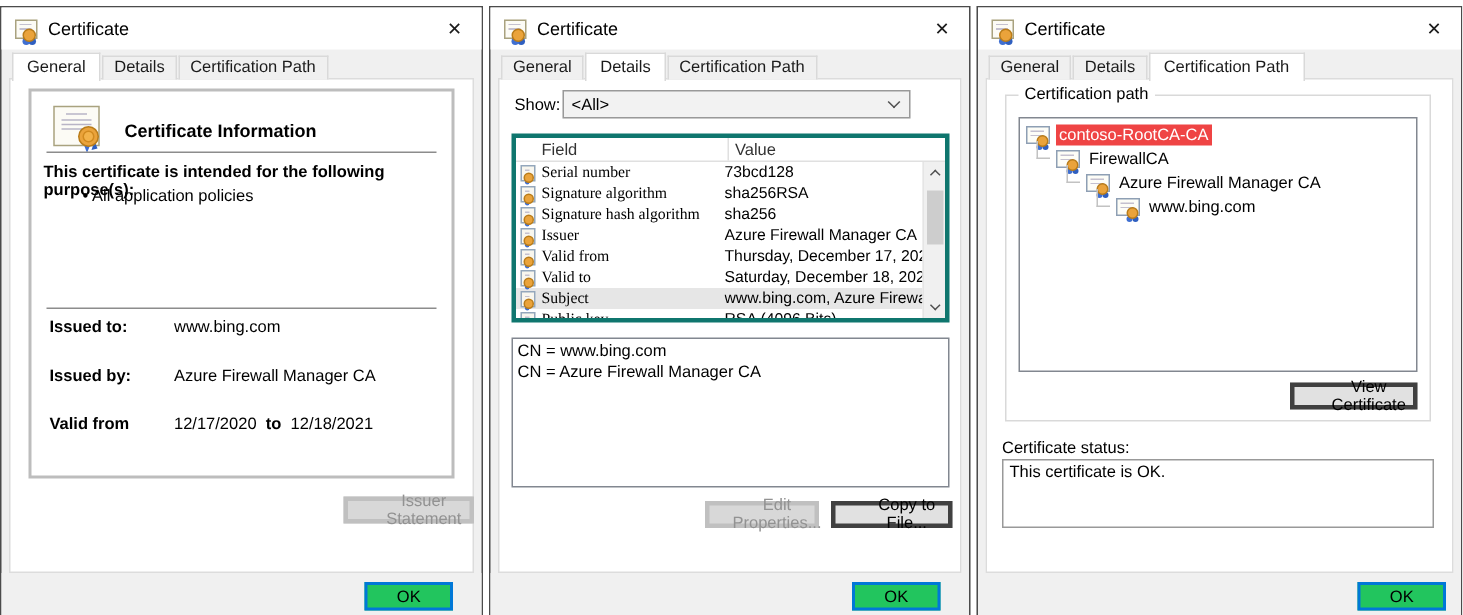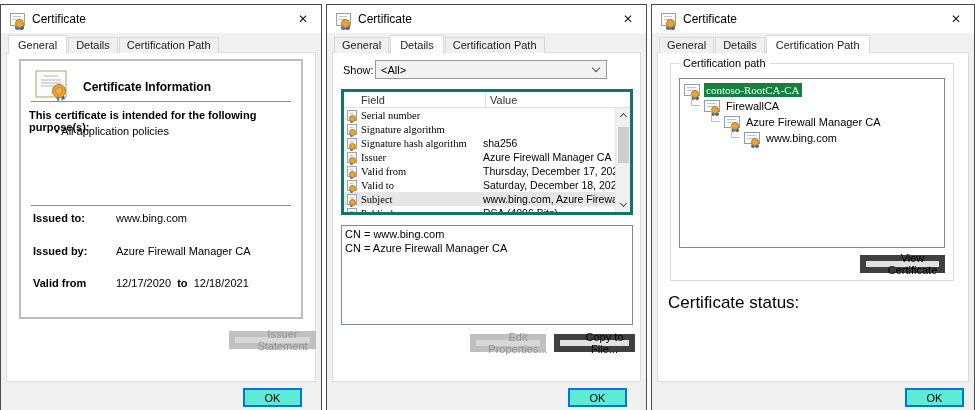--- a/index.html
+++ b/index.html
@@ -16,23 +16,23 @@
   .close-btn { margin-left:auto; margin-right:13px; font-size:12px; color:#1b1b1b; cursor:default; line-height:1; }
 
   
   .tabs { position:absolute; left:7px; top:29px; height:19px; display:flex; align-items:flex-end; z-index:3; }
   .tab { font-size:11px; color:#1b1b1b; background:#f0f0f0; border:1px solid #d9d9d9; border-bottom:none;
          padding:2px 7px 3px 7px; margin-right:1px; height:16px; line-height:11px;margin-top:44px; }
   .tab.active { background:#fff; height:19px; padding:4px 9px 4px 9px; position:relative; top:1px; border-color:#d9d9d9; }
 
   .page { position:absolute; left:5px; right:5px; top:47px; bottom:31px; background:#fff; border:1px solid #dcdcdc; }
   .footer { position:absolute; left:0; right:0; bottom:0; height:31px; background:#f0f0f0; }
-  .ok-btn { position:absolute; top:6px; width:59px; height:19px; background:#5eead4; border:2px solid #0078d7;
+  .ok-btn { position:absolute; top:6px; width:59px; height:19px; background:#22c55e; border:2px solid #0078d7;
             font-size:11px; color:#000; display:flex; align-items:center; justify-content:center; font-family:inherit; }
-  .btn { background:#e1e1e1; border:6px solid #404040; font-size:11px; color:#000;
+  .btn { background:#e1e1e1; border:3px solid #404040; font-size:11px; color:#000;
          display:flex; align-items:center; justify-content:center; position:absolute; font-family:inherit;padding-left:20px; }
   .btn.disabled { background:#d8d8d8; border-color:#c0c0c0; color:#929292; }
 
   
   .cert-doc { position:relative; background:#fcfbf5; border:1px solid #a9a27f; display:inline-block; }
   .cert-doc::before { content:""; position:absolute; left:2px; right:3px; top:2px; bottom:35%;
                       background:repeating-linear-gradient(#c4c0cf 0 1px, transparent 1px 3px); }
   .cert-doc::after { content:""; position:absolute; width:7px; height:7px; border-radius:50%;
                      background:#eaa33b; border:1px solid #b97c19; right:0px; bottom:-3px;
                      box-shadow:-2px 4px 0 -2px #3f6fd1, 2px 4px 0 -2px #2f5fc0; }
@@ -79,23 +79,23 @@
   .vthumb { position:absolute; left:2px; width:11px; top:19px; height:36px; background:#cdcdcd; }
   .detail-text { position:absolute; left:8px; right:7px; top:172px; height:100px; border:1px solid #828790;
                  background:#fff; font-size:11px; color:#000; padding:1px 3px; line-height:14px; }
 
   
   .groupbox { position:absolute; left:12px; top:10px; right:14px; height:218px; border:1px solid #d9d9d9; }
   .group-label { position:absolute; top:-7px; left:8px; background:#fff; padding:0 4px; font-size:11px; color:#000; }
   .treebox { position:absolute; left:8px; top:14px; right:8px; height:170px; border:1px solid #828790; background:#fff; overflow:hidden; padding-top:3px; }
   .tree-item { position:relative; display:flex; align-items:center; height:16px; font-size:11px; color:#000; }
   .tree-label { margin-left:4px; white-space:nowrap; padding:1px 2px; }
-  .tree-item.selected .tree-label { background:#15803d; color:#fff;font-family:Liberation Serif, serif; }
+  .tree-item.selected .tree-label { background:#ef4444; color:#fff; }
   .elbow { position:absolute; width:9px; height:12px; border-left:1px solid #c2c2c2; border-bottom:1px solid #c2c2c2; top:-4px; }
-  .status-label { position:absolute; left:10px; top:240px; font-size:17px; color:#000; }
+  .status-label { position:absolute; left:10px; top:240px; font-size:11px; color:#000; }
   .status-box { position:absolute; left:10px; right:12px; top:253px; height:46px; border:1px solid #999;
                 background:#fff; font-size:11px; color:#000; padding:2px 4px; }
 </style>
 </head>
 <body>
 
 <div id="stage">
 
   <div class="win" id="win1">
     <div class="titlebar">
@@ -170,24 +170,26 @@
 
       <div class="listview">
         <div class="lv-head">
           <div class="c1">Field</div>
           <div class="c2">Value</div>
         </div>
         <div class="lv-body">
           <div class="lv-row">
             <span class="cert-doc icon-list"></span>
             <span class="lv-field">Serial number</span>
+            <span class="lv-value">73bcd128</span>
           </div>
           <div class="lv-row">
             <span class="cert-doc icon-list"></span>
             <span class="lv-field">Signature algorithm</span>
+            <span class="lv-value">sha256RSA</span>
           </div>
           <div class="lv-row">
             <span class="cert-doc icon-list"></span>
             <span class="lv-field">Signature hash algorithm</span>
             <span class="lv-value">sha256</span>
           </div>
           <div class="lv-row">
             <span class="cert-doc icon-list"></span>
             <span class="lv-field">Issuer</span>
             <span class="lv-value">Azure Firewall Manager CA</span>
@@ -268,19 +270,22 @@
           </div>
           <div class="tree-item" style="padding-left:64px;">
             <span class="elbow" style="left:51px;"></span>
             <span class="cert-doc icon-tree"></span>
             <span class="tree-label">www.bing.com</span>
           </div>
         </div>
         <button class="btn" style="right:8px; bottom:7px; width:85px; height:18px;">View Certificate</button>
       </div>
       <div class="status-label">Certificate status:</div>
+      <div class="status-box">
+        <span>This certificate is OK.</span>
+      </div>
     </div>
     <div class="footer">
       <button class="ok-btn" style="right:10px;">OK</button>
     </div>
   </div>
 
 </div>
 
 </body></html>

